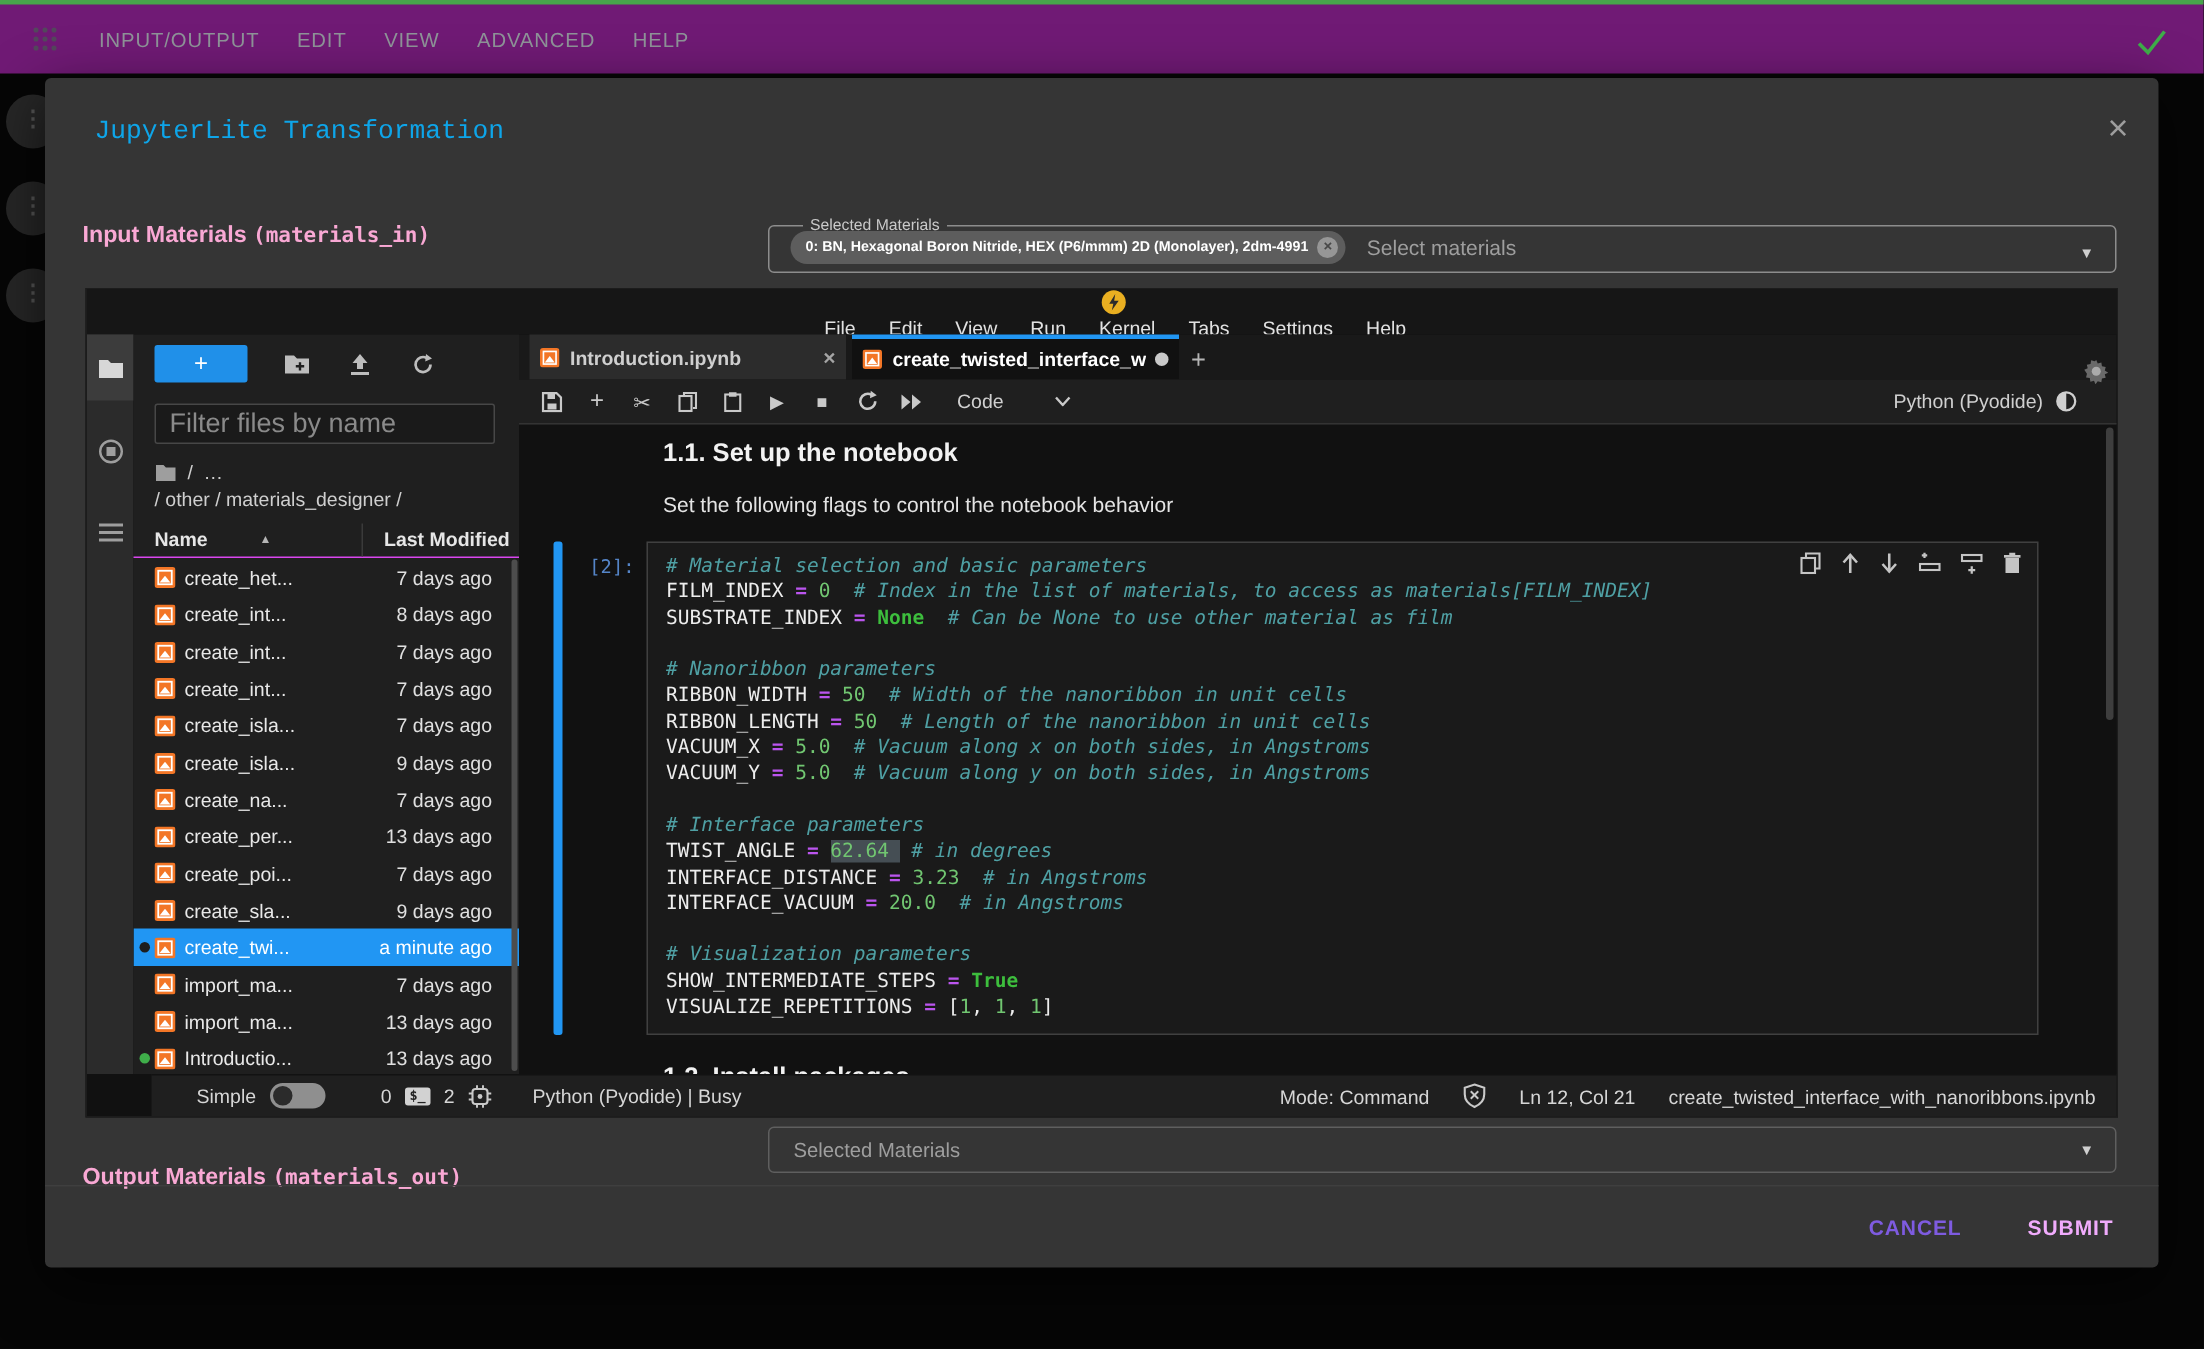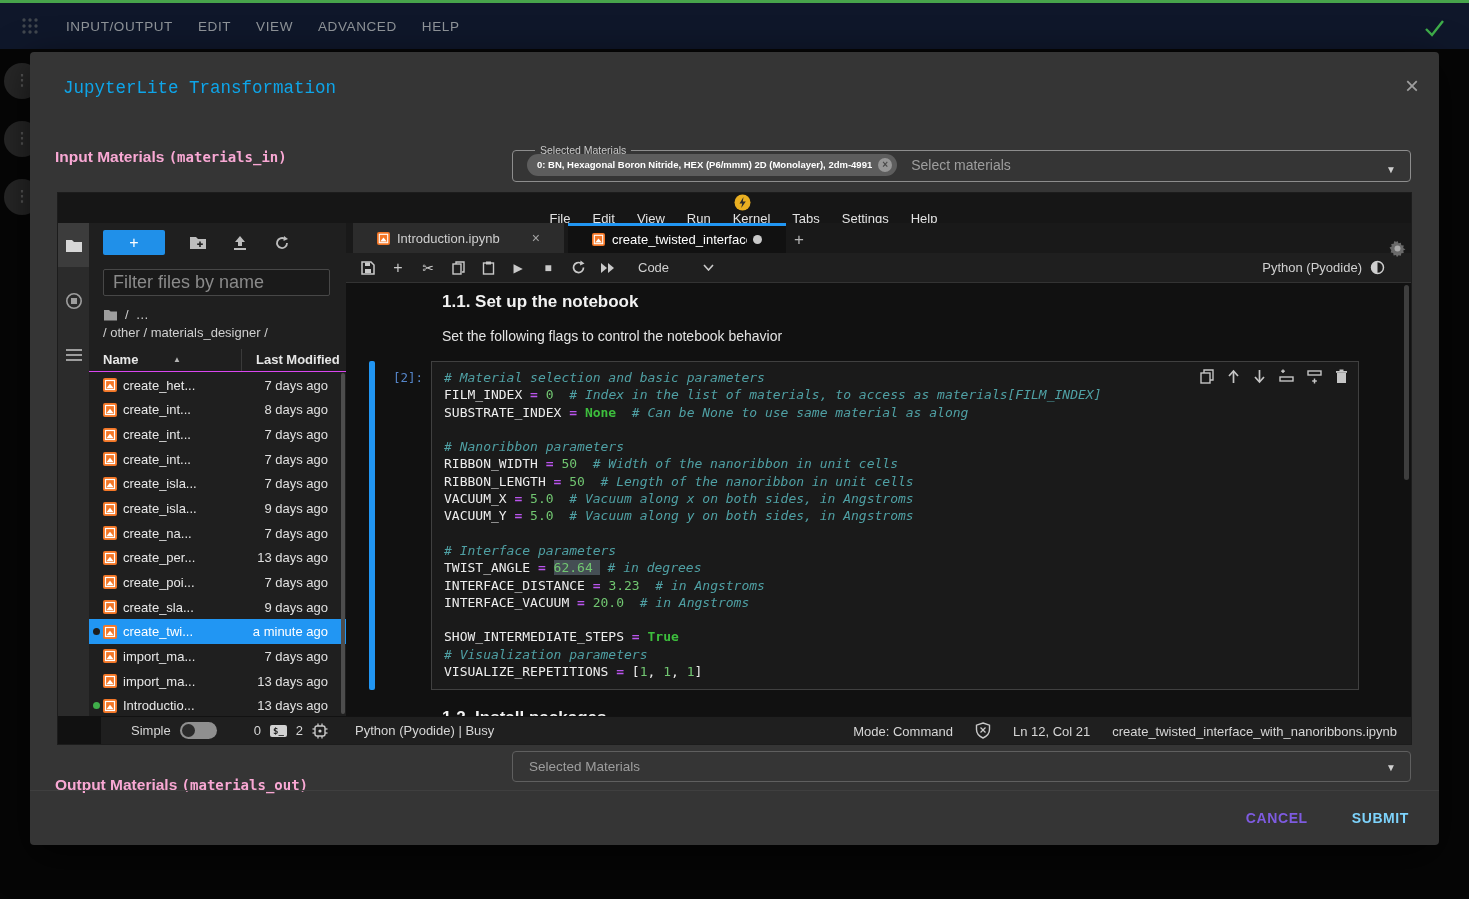--- a/index.html
+++ b/index.html
@@ -1,21 +1,21 @@
 <!DOCTYPE html>
 <html><head>
 <meta charset="utf-8">
 <style>
   * { margin:0; padding:0; box-sizing:border-box; }
   html,body { width:1469px; height:899px; background:#060606; overflow:hidden;
     font-family:"Liberation Sans", sans-serif; }
 
   
   #topbar { position:absolute; top:0; left:0; width:1469px; height:49px;
-    background:#0f172a; border-top:3px solid #47a44b; display:flex; align-items:center; }
+    background:#701a75; border-top:3px solid #47a44b; display:flex; align-items:center; }
   #topbar .grid-ic { margin-left:20px; opacity:.8; }
   #topbar nav { display:flex; gap:25px; margin-left:26px; }
   .tmenu { color:#8f9499; font-size:13.5px; letter-spacing:.6px; cursor:pointer; }
   #topbar .check { position:absolute; right:22px; top:12px; }
 
   .fab { position:absolute; left:4px; width:36px; height:36px; border-radius:50%;
     background:#272727; color:#555; text-align:center; line-height:34px; font-size:15px; font-weight:bold;}
 
   
   #modal { position:absolute; left:30px; top:52px; width:1409px; height:793px;
@@ -40,21 +40,21 @@
   .plain-select { position:absolute; left:482px; top:699px; width:899px; height:31px;
     border:1px solid #5f5f5f; border-radius:4px; display:flex; align-items:center; padding:0 16px; }
   .plain-select .label { color:#9e9e9e; font-size:13.5px; }
   .plain-select .dd-caret { top:10px; }
 
   #footer { position:absolute; left:0; bottom:0; width:100%; height:55px; border-top:1px solid #3f3f3f;
     display:flex; align-items:center; justify-content:flex-end; gap:44px; padding-right:30px; }
   .btn-text { background:none; border:none; font-size:14px; font-weight:bold; letter-spacing:.6px; cursor:pointer;
     font-family:"Liberation Sans", sans-serif;}
   #cancel-btn { color:#7e5be0; }
-  #submit-btn { color:#7dd3fc; }
+  #submit-btn { color:#f0abfc; }
 
   
   #jupyter { position:absolute; left:27px; top:140px; width:1355px; height:553px;
     background:#111; border:1px solid #1c1c1c; }
   #jp-menubar { height:30px; background:#161616; display:flex; align-items:center;flex-direction:column; }
   #jp-menubar .logo { margin-left:15px; }
   #jp-menubar nav { display:flex; margin-left:18px; }
   .jmenu { color:#e2e2e2; font-size:13px; padding:0 11px; cursor:pointer; }
 
   #jp-body { position:absolute; top:30px; left:0; right:0; bottom:28px; display:flex; }
@@ -91,21 +91,21 @@
   .frow .dot.dot-dark { background:#1d1d1d; }
   .frow .fname { color:#e8e8e8; margin-left:6px; }
   .frow .fdate { position:absolute; right:18px; color:#e0e0e0; }
   .frow.selected { background:#2196f3; }
   .frow.selected .fname, .frow.selected .fdate { color:#fff; }
   #fb-scroll { position:absolute; right:1px; top:150px; bottom:2px; width:4px; background:#4d4d4d; border-radius:2px; }
 
   
   #main { flex:1; position:relative; background:#111; }
   #tabbar { height:30px; background:#191919; position:relative; display:flex; align-items:flex-end; }
-  .tab { height:30px; display:flex; align-items:center; padding:0 24px; cursor:pointer; }
+  .tab { height:30px; display:flex; align-items:center; padding:0 7px; cursor:pointer;font-weight:bold; }
   #tab1 { margin-left:7px; width:211px; background:#2c2c2c; color:#cfcfcf; }
   #tab2 { margin-left:4px; width:218px; background:#111; color:#fff; border-top:3px solid #2196f3; }
   .tab .tlabel { font-size:13px; margin-left:7px; white-space:nowrap; overflow:hidden; flex:1; }
   .tab .tclose { color:#a5a5a5; font-size:14px; margin-left:6px; }
   .tab .tdirty { width:9px; height:9px; border-radius:50%; background:#c9c9c9; margin-left:6px; flex:none;}
   #tab-add { width:26px; height:26px; color:#b5b5b5; font-size:17px; line-height:25px; text-align:center; cursor:pointer; }
   #gear { position:absolute; right:5px; top:16px; cursor:pointer; z-index:6; }
 
   #nb-toolbar { height:30px; background:#1f1f1f; border-bottom:1px solid #333; display:flex; align-items:center; position:relative;}
   .tb-ic { width:16px; margin-left:14px; text-align:center; color:#c9c9c9; font-size:13px; cursor:pointer; flex:none;}
@@ -563,35 +563,35 @@
                       <line x1="5.2" y1="12" x2="9.8" y2="12" stroke="#c5c5c5" stroke-width="1.5"></line>
                     </svg></span>
                 <span class="ct-ic"><svg width="13" height="15">
                       <rect x="2" y="4" width="9" height="10" fill="#c5c5c5"></rect>
                       <rect x="1" y="2" width="11" height="1.8" fill="#c5c5c5"></rect>
                       <rect x="4.5" y="0.5" width="4" height="2" fill="#c5c5c5"></rect>
                     </svg></span>
               </div>
             <div class="code-line"><span class="tk-c"># Material selection and basic parameters</span></div>
                 <div class="code-line"><span class="tk-v">FILM_INDEX</span><span class="tk-p"> </span><span class="tk-o">=</span><span class="tk-p"> </span><span class="tk-n">0</span><span class="tk-c">  # Index in the list of materials, to access as materials[FILM_INDEX]</span></div>
-                <div class="code-line"><span class="tk-v">SUBSTRATE_INDEX</span><span class="tk-p"> </span><span class="tk-o">=</span><span class="tk-p"> </span><span class="tk-k">None</span><span class="tk-c">  # Can be None to use same material as along</span></div>
+                <div class="code-line"><span class="tk-v">SUBSTRATE_INDEX</span><span class="tk-p"> </span><span class="tk-o">=</span><span class="tk-p"> </span><span class="tk-k">None</span><span class="tk-c">  # Can be None to use other material as film</span></div>
                 <div class="code-line">&nbsp;</div>
                 <div class="code-line"><span class="tk-c"># Nanoribbon parameters</span></div>
                 <div class="code-line"><span class="tk-v">RIBBON_WIDTH</span><span class="tk-p"> </span><span class="tk-o">=</span><span class="tk-p"> </span><span class="tk-n">50</span><span class="tk-c">  # Width of the nanoribbon in unit cells</span></div>
                 <div class="code-line"><span class="tk-v">RIBBON_LENGTH</span><span class="tk-p"> </span><span class="tk-o">=</span><span class="tk-p"> </span><span class="tk-n">50</span><span class="tk-c">  # Length of the nanoribbon in unit cells</span></div>
                 <div class="code-line"><span class="tk-v">VACUUM_X</span><span class="tk-p"> </span><span class="tk-o">=</span><span class="tk-p"> </span><span class="tk-n">5.0</span><span class="tk-c">  # Vacuum along x on both sides, in Angstroms</span></div>
                 <div class="code-line"><span class="tk-v">VACUUM_Y</span><span class="tk-p"> </span><span class="tk-o">=</span><span class="tk-p"> </span><span class="tk-n">5.0</span><span class="tk-c">  # Vacuum along y on both sides, in Angstroms</span></div>
                 <div class="code-line">&nbsp;</div>
                 <div class="code-line"><span class="tk-c"># Interface parameters</span></div>
                 <div class="code-line"><span class="tk-v">TWIST_ANGLE</span><span class="tk-p"> </span><span class="tk-o">=</span><span class="tk-p"> </span><span class="tk-h">62.64</span><span class="tk-c"> # in degrees</span></div>
                 <div class="code-line"><span class="tk-v">INTERFACE_DISTANCE</span><span class="tk-p"> </span><span class="tk-o">=</span><span class="tk-p"> </span><span class="tk-n">3.23</span><span class="tk-c">  # in Angstroms</span></div>
                 <div class="code-line"><span class="tk-v">INTERFACE_VACUUM</span><span class="tk-p"> </span><span class="tk-o">=</span><span class="tk-p"> </span><span class="tk-n">20.0</span><span class="tk-c">  # in Angstroms</span></div>
                 <div class="code-line">&nbsp;</div>
+                <div class="code-line"><span class="tk-c"># Visualization parameters</span></div>
                 <div class="code-line"><span class="tk-v">SHOW_INTERMEDIATE_STEPS</span><span class="tk-p"> </span><span class="tk-o">=</span><span class="tk-p"> </span><span class="tk-k">True</span></div>
-                <div class="code-line"><span class="tk-c"># Visualization parameters</span></div>
                 <div class="code-line"><span class="tk-v">VISUALIZE_REPETITIONS</span><span class="tk-p"> </span><span class="tk-o">=</span><span class="tk-p"> </span><span class="tk-p">[</span><span class="tk-n">1</span><span class="tk-p">, </span><span class="tk-n">1</span><span class="tk-p">, </span><span class="tk-n">1</span><span class="tk-p">]</span></div>
               </div>
           </div>
 
           <div class="nb-h2" style="margin-top:18px">1.2. Install packages</div>
           <div id="nb-scroll"></div>
         </div>
       </div>
     </div>
 

